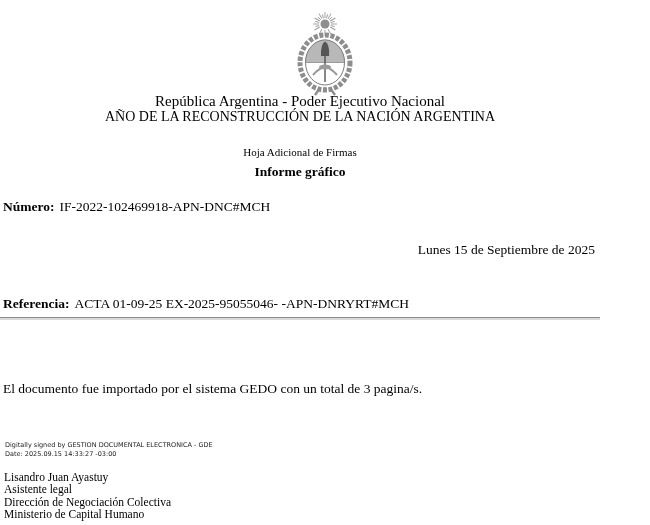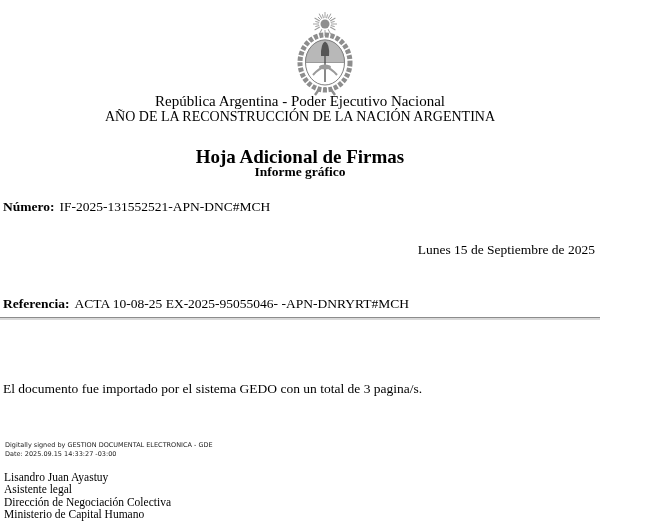--- a/index.html
+++ b/index.html
@@ -21,21 +21,21 @@
   }
   .crest {
     position: absolute;
     left: 293px;
     top: 10px;
     width: 64px;
     height: 88px;
   }
   .hdr1 { top: 93px;  font-size: 15px; }
   .hdr2 { top: 109px; font-size: 14px; }
-  .title1 { top: 146px; font-size: 19px; font-weight: bold; }
+  .title1 { top: 146px; font-size: 11px; font-weight: normal; }
   .title2 { top: 164px; font-size: 13.5px; font-weight: bold; }
   .line-left {
     position: absolute;
     left: 3px;
     font-size: 13.5px;
     white-space: nowrap;
   }
   .numero { top: 199px; }
   .referencia { top: 296px; }
   .bold-label { font-weight: bold; margin-right: 5px; }
@@ -125,29 +125,29 @@
     <circle cx="32" cy="79" r="2" fill="#8d8d8d"></circle>
   </svg>
 
   <div class="centered hdr1">República Argentina - Poder Ejecutivo Nacional</div>
   <div class="centered hdr2">AÑO DE LA RECONSTRUCCIÓN DE LA NACIÓN ARGENTINA</div>
 
   <div class="centered title1">Hoja Adicional de Firmas</div>
   <div class="centered title2">Informe gráfico</div>
 
   <div class="line-left numero">
-    <span class="bold-label">Número:</span><span>IF-2025-131552521-APN-DNC#MCH</span>
+    <span class="bold-label">Número:</span><span>IF-2022-102469918-APN-DNC#MCH</span>
   </div>
 
   <div class="place-date">
     <div>Lunes 15 de Septiembre de 2025</div>
   </div>
 
   <div class="line-left referencia">
-    <span class="bold-label">Referencia:</span><span>ACTA 10-08-25 EX-2025-95055046- -APN-DNRYRT#MCH</span>
+    <span class="bold-label">Referencia:</span><span>ACTA 01-09-25 EX-2025-95055046- -APN-DNRYRT#MCH</span>
   </div>
 
   <div class="divider"></div>
 
   <div class="line-left body-text">El documento fue importado por el sistema GEDO con un total de 3 pagina/s.</div>
 
   <div class="digsig">
     <div>Digitally signed by GESTION DOCUMENTAL ELECTRONICA - GDE</div>
     <div>Date: 2025.09.15 14:33:27 -03:00</div>
   </div>

